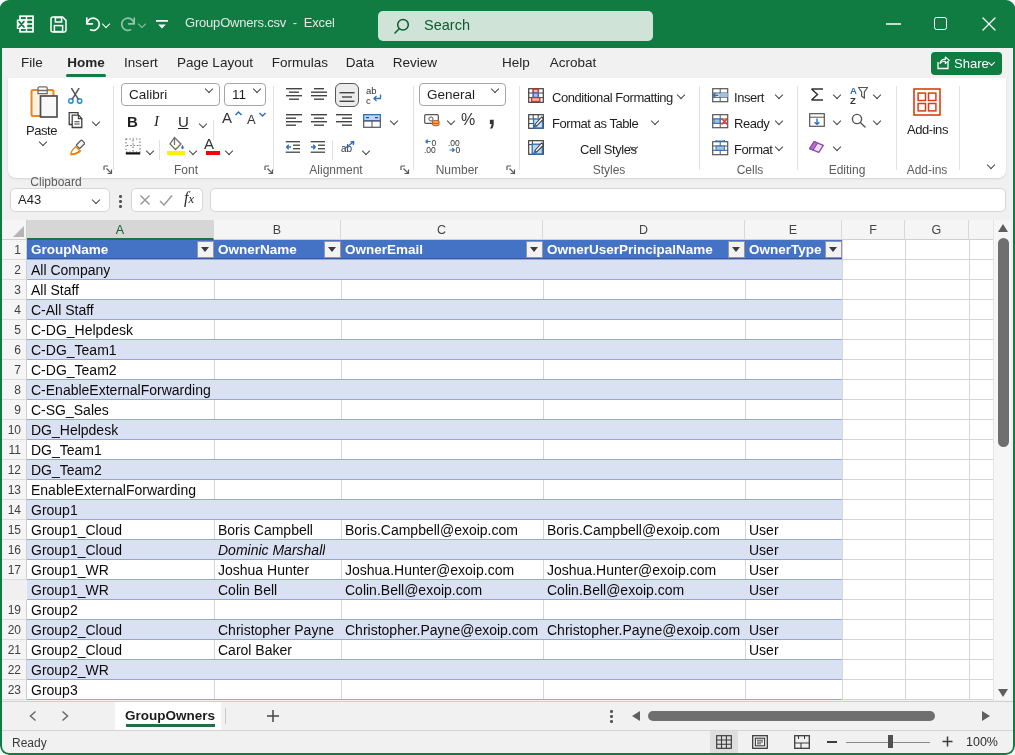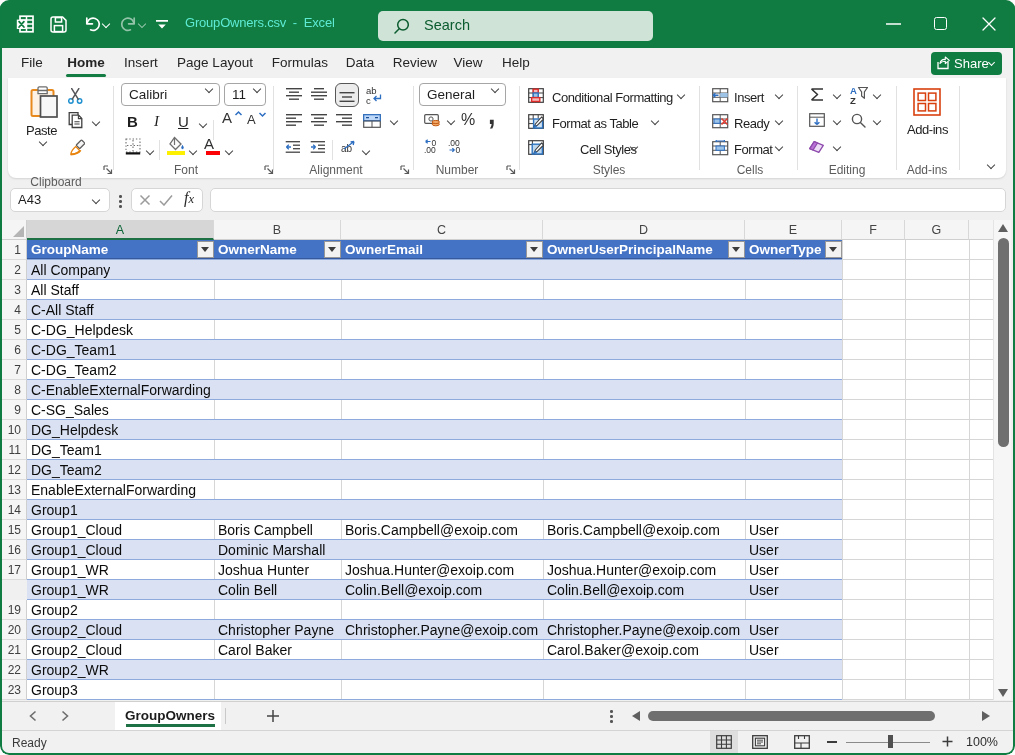--- a/index.html
+++ b/index.html
@@ -59,21 +59,21 @@
         <g opacity="0.55" transform="translate(17,0) scale(-1,1)">
           <path d="M2.8 2.2 V7.8 H8.4" fill="none" stroke="#ffffff" stroke-width="1.7" stroke-linecap="round" stroke-linejoin="round"></path>
           <path d="M3.3 6.6 A6.1 6.1 0 1 1 6.6 13.8" fill="none" stroke="#ffffff" stroke-width="1.7" stroke-linecap="round"></path>
         </g>
       </svg>
 <div class="ab" style="left:139px;top:21px;width:6px;height:6px;border-right:1.4px solid rgba(255,255,255,.55);border-bottom:1.4px solid rgba(255,255,255,.55);transform:rotate(45deg)"></div>
 <svg class="ab" style="left:155px;top:19px" width="14" height="12" viewBox="0 0 14 12">
         <line x1="1" y1="1.8" x2="13" y2="1.8" stroke="#ffffff" stroke-width="1.7"></line>
         <path d="M3.2 5.5 H10.8 L7 9.6 Z" fill="#ffffff" stroke="none"></path>
       </svg>
-<div class="ab nw" style="left:185px;top:15px;font-size:13px;letter-spacing:-0.2px;color:#5eead4;">GroupOwners.csv&nbsp; -&nbsp; Excel</div>
+<div class="ab nw" style="left:185px;top:15px;font-size:13px;letter-spacing:-0.2px;color:#e5e5e5;">GroupOwners.csv&nbsp; -&nbsp; Excel</div>
 <div id="searchbox" class="ab">
         <span>Search</span>
       </div>
 <svg class="ab" style="left:394px;top:18px" width="15" height="16" viewBox="0 0 15 16">
         <circle cx="9" cy="6.8" r="5.3" fill="none" stroke="#0b5c2f" stroke-width="1.5"></circle>
         <line x1="5.2" y1="10.8" x2="1" y2="15" stroke="#0b5c2f" stroke-width="1.5" stroke-linecap="round"></line>
       </svg>
 <svg class="ab" style="left:886px;top:23px" width="15" height="2" viewBox="0 0 15 2">
         <line x1="0" y1="1" x2="15" y2="1" stroke="#ffffff" stroke-width="1.4"></line>
       </svg>
@@ -83,22 +83,22 @@
       </svg>
 </div>
 <div id="mrow" class="ab">
 <div class="mi nw" style="left:-23px;width:110px;">File</div>
 <div class="mi nw" style="left:31px;width:110px;font-weight:bold;">Home</div>
 <div class="mi nw" style="left:86px;width:110px;">Insert</div>
 <div class="mi nw" style="left:160px;width:110px;">Page Layout</div>
 <div class="mi nw" style="left:245px;width:110px;">Formulas</div>
 <div class="mi nw" style="left:305px;width:110px;">Data</div>
 <div class="mi nw" style="left:360px;width:110px;">Review</div>
-<div class="mi nw" style="left:413px;width:110px;">View</div>
 <div class="mi nw" style="left:461px;width:110px;">Help</div>
+<div class="mi nw" style="left:518px;width:110px;">Acrobat</div>
 <div class="ab" style="left:66px;top:26px;width:40px;height:3px;background:#127c43;border-radius:2px;"></div>
 <div class="ab" style="left:931px;top:4px;width:71px;height:23px;background:#0f7c42;border-radius:4px;"></div>
 <svg class="ab" style="left:937px;top:8px" width="14" height="14" viewBox="0 0 14 14">
         <path d="M1 6 V12.5 H11 V6" fill="none" stroke="#fff" stroke-width="1.3"></path>
         <path d="M3 7.5 C3.5 4.5 5.5 3.2 8.3 3.4 L8.3 1 L12.3 4.3 L8.3 7.6 L8.3 5.2 C6 5.1 4.2 5.8 3 7.5 Z" fill="none" stroke="#fff" stroke-width="1.1" stroke-linejoin="round"></path>
       </svg>
 <div class="ab nw" style="left:954px;top:8px;font-size:13px;color:#fff;">Share</div>
 <div class="ab" style="left:989px;top:12px;width:5px;height:5px;border-right:1.3px solid #fff;border-bottom:1.3px solid #fff;transform:rotate(45deg)"></div>
 </div>
 <div id="rcanvas" class="ab">
@@ -554,41 +554,40 @@
 <div class="cell nw" style="left:27px;top:440px;">DG_Team1</div>
 <div class="cell nw" style="left:27px;top:460px;">DG_Team2</div>
 <div class="cell nw" style="left:27px;top:480px;">EnableExternalForwarding</div>
 <div class="cell nw" style="left:27px;top:500px;">Group1</div>
 <div class="cell nw" style="left:27px;top:520px;">Group1_Cloud</div>
 <div class="cell nw" style="left:214px;top:520px;">Boris Campbell</div>
 <div class="cell nw" style="left:341px;top:520px;">Boris.Campbell@exoip.com</div>
 <div class="cell nw" style="left:543px;top:520px;">Boris.Campbell@exoip.com</div>
 <div class="cell nw" style="left:745px;top:520px;">User</div>
 <div class="cell nw" style="left:27px;top:540px;">Group1_Cloud</div>
-<div class="cell nw" style="left:214px;top:540px;">Dominic Marshall</div>
+<div class="cell nw" style="left:214px;top:540px;font-style:italic;">Dominic Marshall</div>
 <div class="cell nw" style="left:745px;top:540px;">User</div>
 <div class="cell nw" style="left:27px;top:560px;">Group1_WR</div>
 <div class="cell nw" style="left:214px;top:560px;">Joshua Hunter</div>
 <div class="cell nw" style="left:341px;top:560px;">Joshua.Hunter@exoip.com</div>
 <div class="cell nw" style="left:543px;top:560px;">Joshua.Hunter@exoip.com</div>
 <div class="cell nw" style="left:745px;top:560px;">User</div>
 <div class="cell nw" style="left:27px;top:580px;">Group1_WR</div>
 <div class="cell nw" style="left:214px;top:580px;">Colin Bell</div>
 <div class="cell nw" style="left:341px;top:580px;">Colin.Bell@exoip.com</div>
 <div class="cell nw" style="left:543px;top:580px;">Colin.Bell@exoip.com</div>
 <div class="cell nw" style="left:745px;top:580px;">User</div>
 <div class="cell nw" style="left:27px;top:600px;">Group2</div>
 <div class="cell nw" style="left:27px;top:620px;">Group2_Cloud</div>
 <div class="cell nw" style="left:214px;top:620px;">Christopher Payne</div>
 <div class="cell nw" style="left:341px;top:620px;">Christopher.Payne@exoip.com</div>
 <div class="cell nw" style="left:543px;top:620px;">Christopher.Payne@exoip.com</div>
 <div class="cell nw" style="left:745px;top:620px;">User</div>
 <div class="cell nw" style="left:27px;top:640px;">Group2_Cloud</div>
 <div class="cell nw" style="left:214px;top:640px;">Carol Baker</div>
-<div class="cell nw" style="left:543px;top:640px;">Carol.Baker@exoip.com</div>
 <div class="cell nw" style="left:745px;top:640px;">User</div>
 <div class="cell nw" style="left:27px;top:660px;">Group2_WR</div>
 <div class="cell nw" style="left:27px;top:680px;">Group3</div>
 <div class="ab" style="left:993px;top:220px;width:18px;height:480px;background:#f6f6f6;border-left:1px solid #e4e4e4;"></div>
 <svg class="ab" style="left:998px;top:224px" width="10" height="8" viewBox="0 0 10 8">
       <path d="M5 0 L10 8 H0 Z" fill="#5f5f5f"></path>
     </svg>
 <div class="ab" style="left:998px;top:238px;width:11px;height:209px;background:#6f6f6f;border-radius:5.5px;"></div>
 <svg class="ab" style="left:998px;top:689px" width="10" height="8" viewBox="0 0 10 8">
       <path d="M5 8 L10 0 H0 Z" fill="#5f5f5f"></path>

